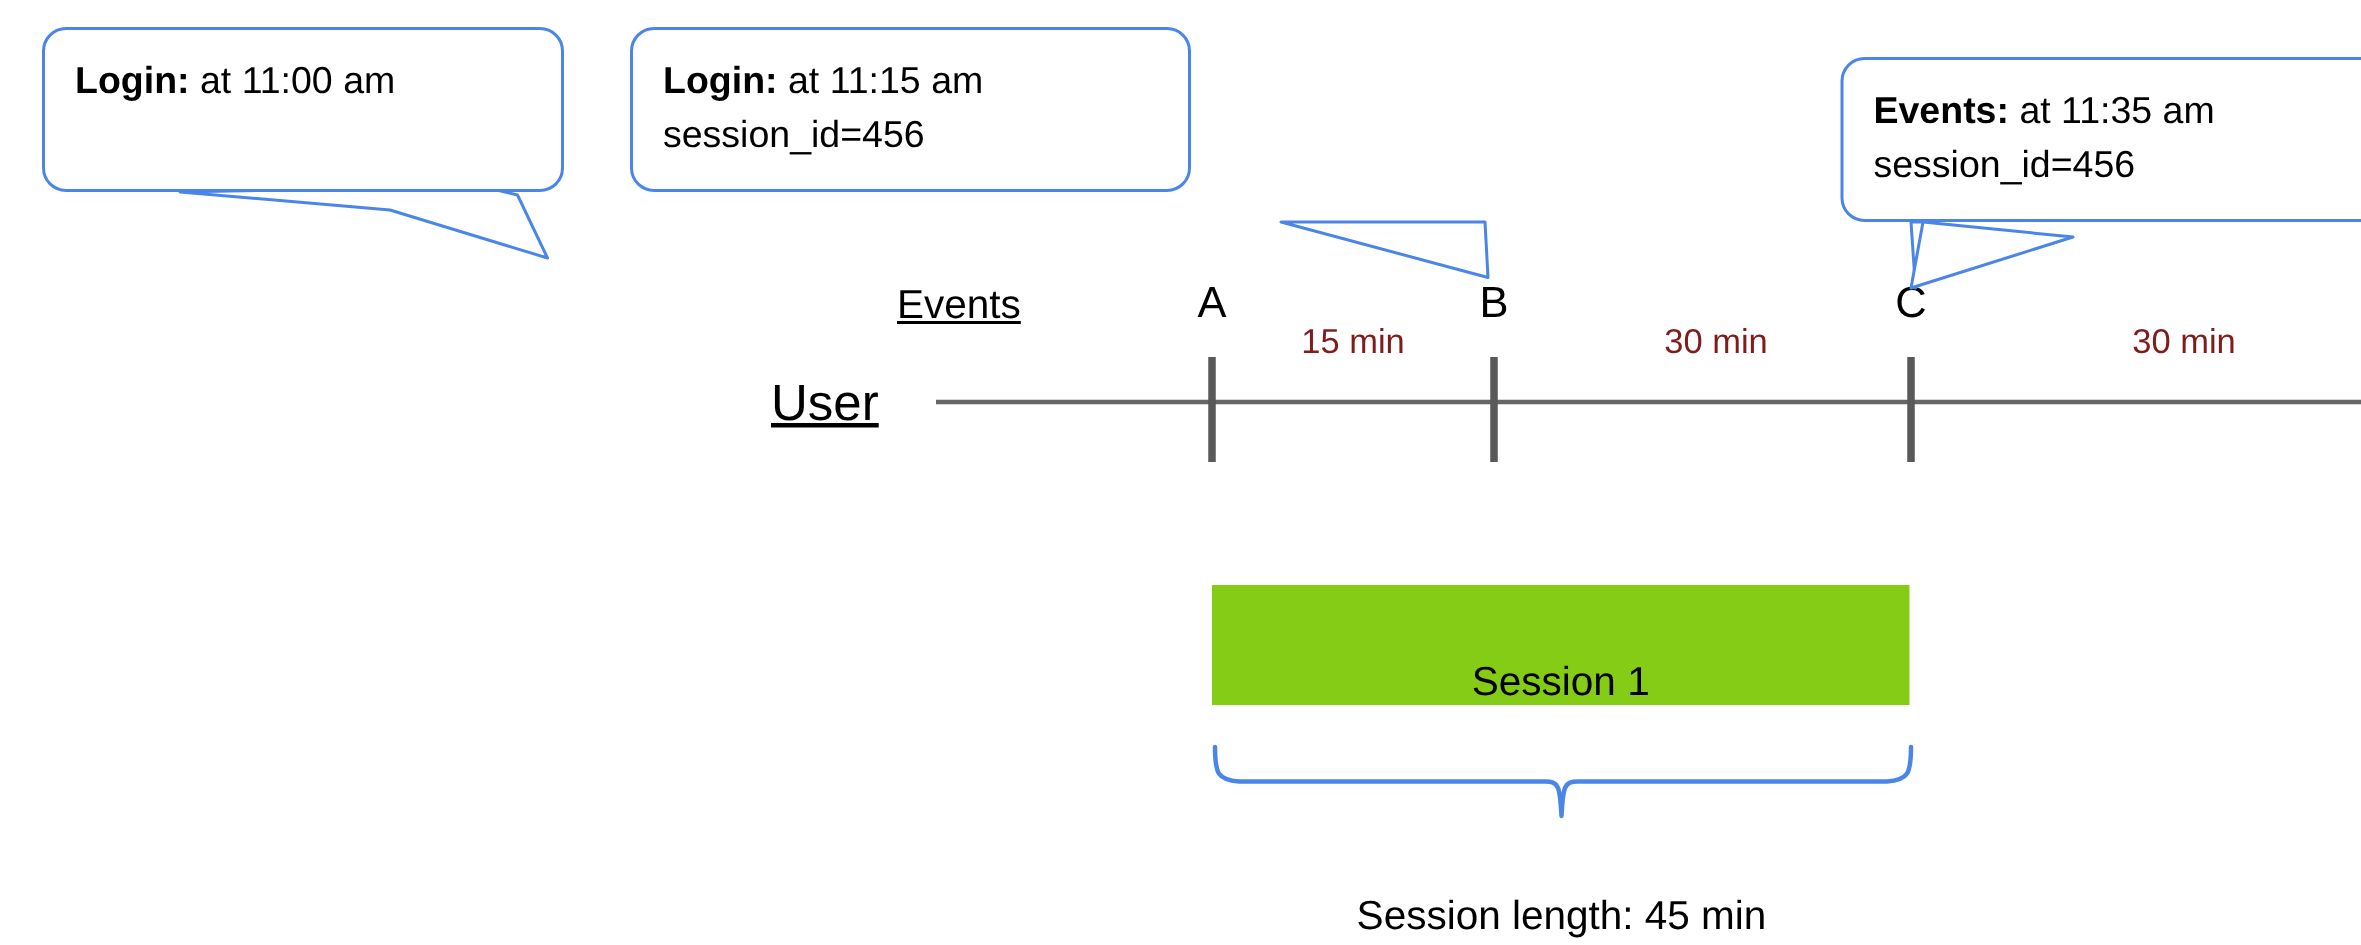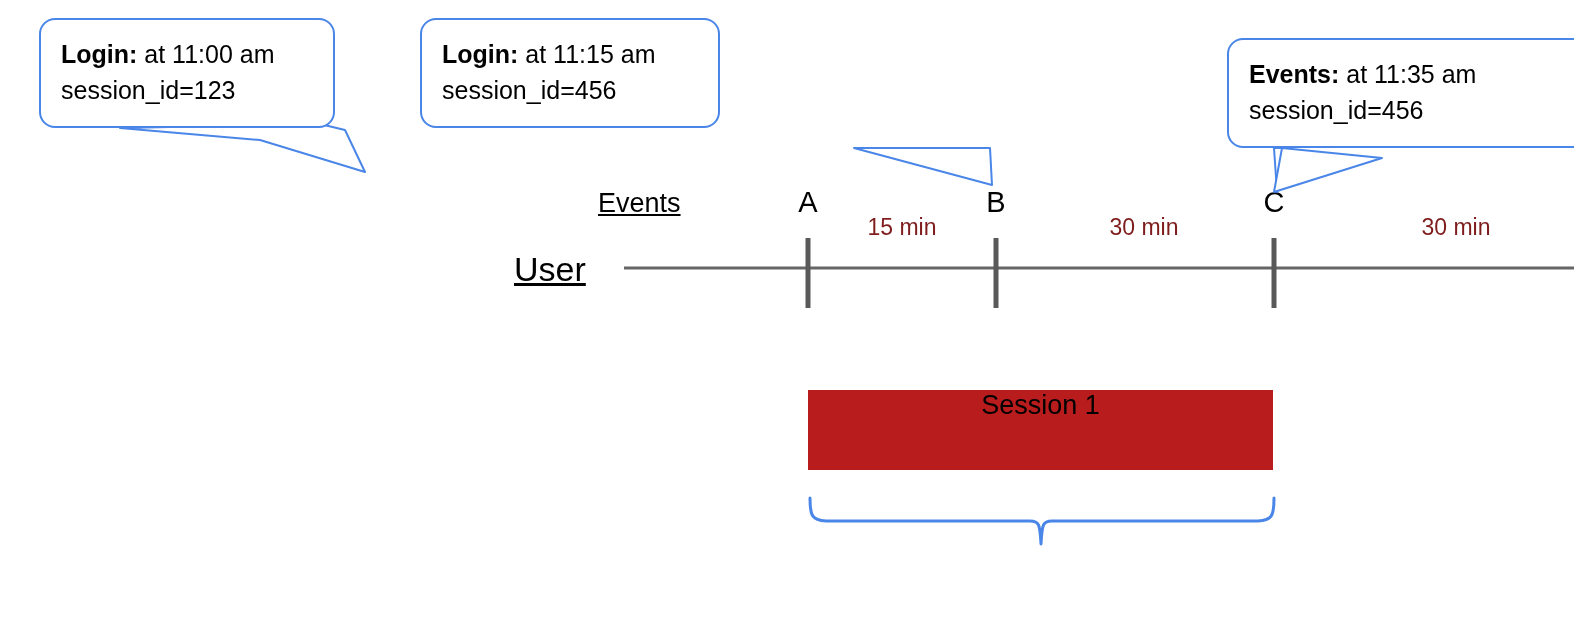--- a/index.html
+++ b/index.html
@@ -92,23 +92,23 @@
     white-space: nowrap;
   }
 
   
   #session-bar {
     position: absolute;
     left: 386px;
     top: 370px;
     width: 465px;
     height: 80px;
-    background: #b91c1c;
+    background: #84cc16;
     display: flex;
-    align-items: flex-start;
+    align-items: flex-end;
     justify-content: center;
   }
   #session-bar-label {
     font-size: 27px;
     color: #000000;
   }
 
   
   #session-length-label {
     position: absolute;
@@ -118,31 +118,30 @@
     font-size: 27px;
     color: #000000;
     white-space: nowrap;
   }
 </style>
 </head>
 <body>
 
 <div id="stage">
 
-  <div class="callout" id="callout-1" style="left:39px; top:18px; width:296px; height:110px;">
+  <div class="callout" id="callout-1" style="left:28px; top:18px; width:348px; height:110px;">
     <div class="callout-line">
       <span class="evt">Login:</span><span> at 11:00 am</span>
     </div>
-    <div class="callout-line">session_id=123</div>
   </div>
   <svg class="callout-tail" style="left:0; top:0; width:1574px; height:630px;">
     <path d="M 120 128 L 320 124 L 345 130 L 365 172 L 260 140 Z" fill="#ffffff" stroke="#4a86e8" stroke-width="2" stroke-linejoin="round"></path>
   </svg>
 
-  <div class="callout" id="callout-2" style="left:420px; top:18px; width:300px; height:110px;">
+  <div class="callout" id="callout-2" style="left:420px; top:18px; width:374px; height:110px;">
     <div class="callout-line">
       <span class="evt">Login:</span><span> at 11:15 am</span>
     </div>
     <div class="callout-line">session_id=456</div>
 
   <svg class="callout-tail" style="left:0; top:0; width:1574px; height:630px;">
     <path d="M 432 128 L 570 165 L 568 128 Z" fill="#ffffff" stroke="#4a86e8" stroke-width="2" stroke-linejoin="round"></path>
   </svg>
 
   <div class="callout" id="callout-3" style="left:805px; top:18px; width:372px; height:110px;">
@@ -191,15 +190,16 @@
   <div class="evt-letter" style="left:852px;">C</div>
 
   <div class="gap-label" style="left:480px;">15 min</div>
   <div class="gap-label" style="left:722px;">30 min</div>
   <div class="gap-label" style="left:1034px;">30 min</div>
 
   <div id="session-bar">
     <span id="session-bar-label">Session 1</span>
   </div>
 
+  <div id="session-length-label">Session length: 45 min</div>
 
 </div>
 
 </div>
 </body></html>

